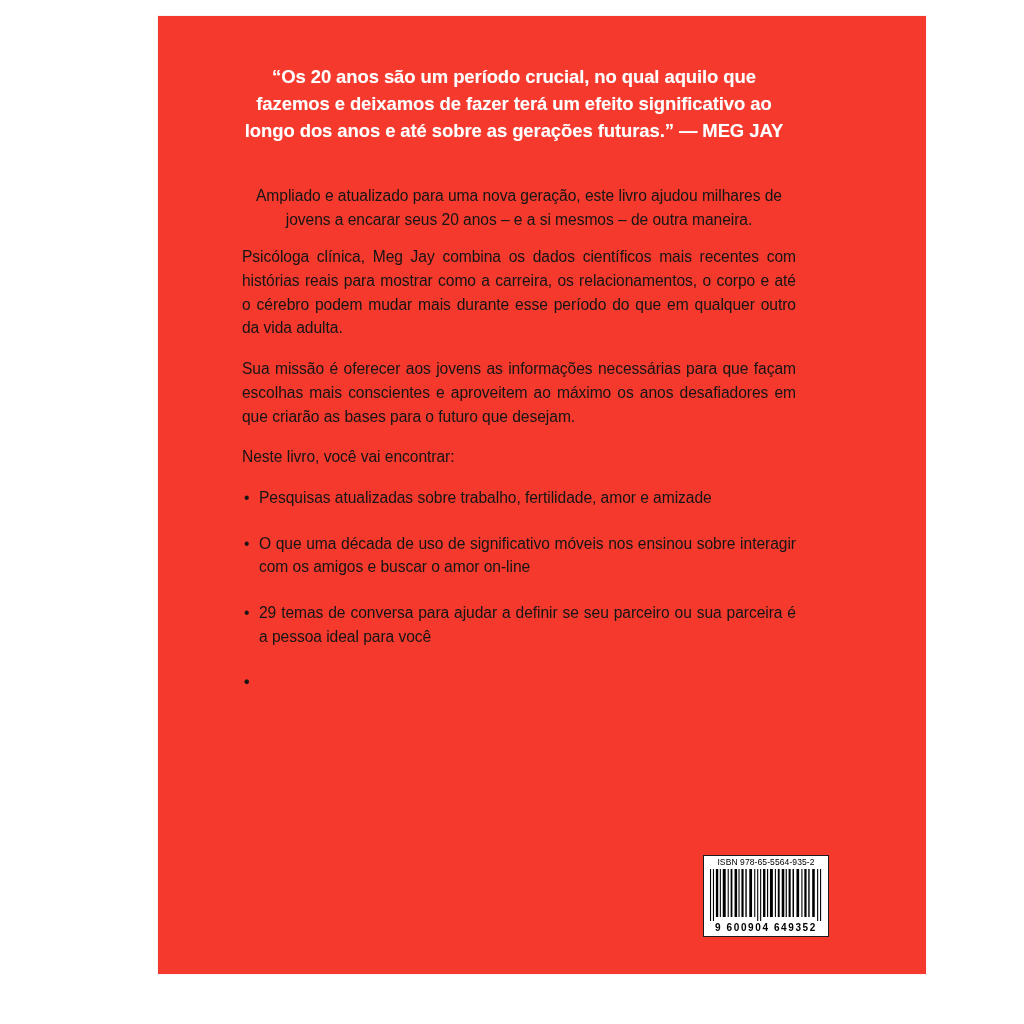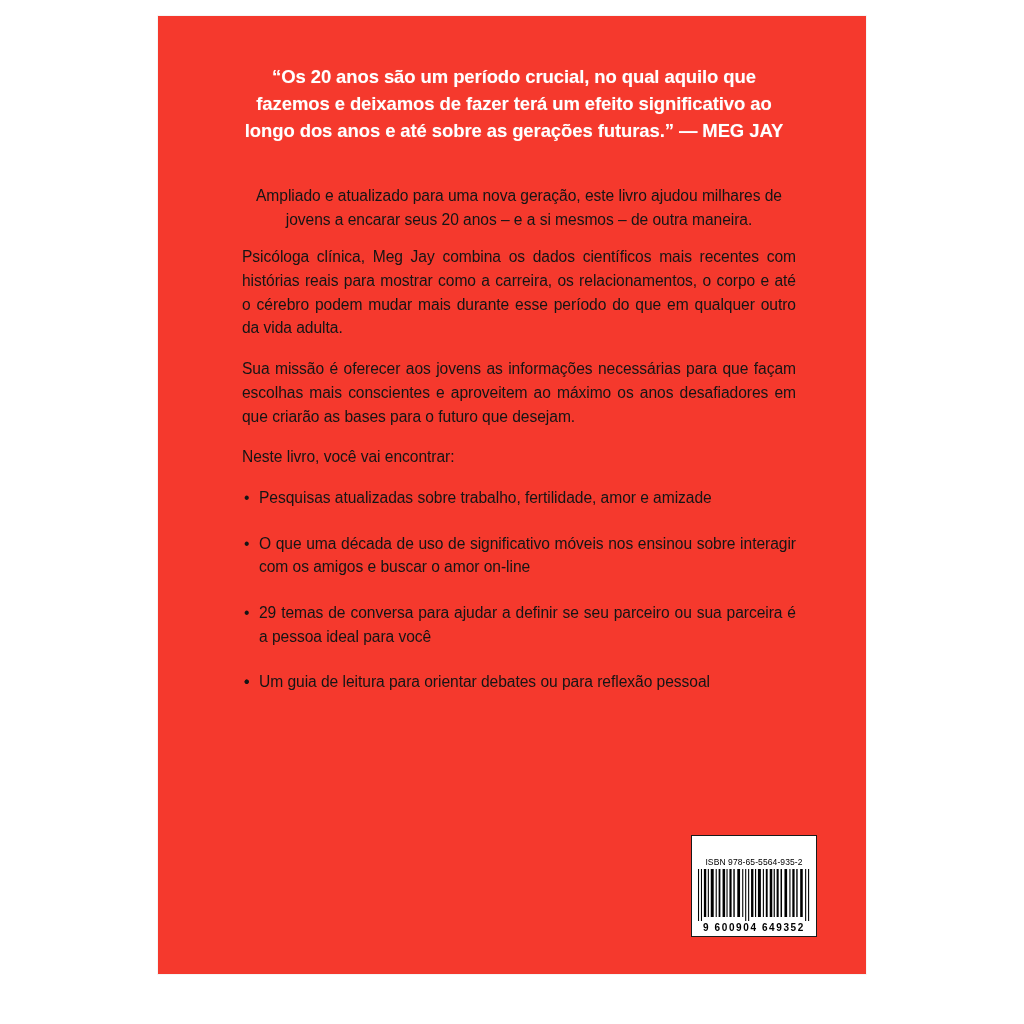--- a/index.html
+++ b/index.html
@@ -17,21 +17,21 @@
     height: 1024px;
     background: #ffffff;
     overflow: hidden;
   }
 
   
   .cover {
     position: absolute;
     left: 158px;
     top: 16px;
-    width: 708px;
+    width: 768px;
     height: 958px;
     background: #f5392d;
     box-shadow: 0 0 0 1px rgba(0,0,0,0.04);
     overflow: hidden;
   }
 
   .cover-inner {
     position: absolute;
     left: 0;
     top: 0;
@@ -125,26 +125,26 @@
     font-family: "Liberation Serif", serif;
     font-size: 13px;
     letter-spacing: 3px;
     color: #0e0e0e;
     text-align: center;
   }
 
   
   .barcode-box {
     position: absolute;
-    right: 49px;
+    right: 37px;
     bottom: 37px;
     width: 126px;
     background: #ffffff;
     border: 1px solid #1a1a1a;
-    padding: 21px 5px 3px 5px;
+    padding: 1px 5px 3px 5px;
     box-sizing: border-box;
   }
 
   .barcode-isbn {
     font-family: "Liberation Sans", sans-serif;
     font-size: 8.5px;
     color: #000000;
     text-align: center;
     letter-spacing: 0.1px;
     margin-bottom: 2px;
@@ -195,21 +195,20 @@
           </li>
           <li>
             <span class="dot">•</span>
             <span>29 temas de conversa para ajudar a definir se seu parceiro ou sua parceira é a pessoa ideal para você</span>
           </li>
           <li>
             <span class="dot">•</span>
           </li>
           <li>
             <span class="dot">•</span>
-            <span>Um guia de leitura para orientar debates ou para reflexão pessoal</span>
           </li>
         </ul>
       </div>
 
 
       <div class="barcode-box">
         <div class="barcode-isbn">ISBN 978-65-5564-935-2</div>
         <svg class="bars" viewBox="0 0 116 52" preserveAspectRatio="none">
           <g fill="#000000">
             <rect x="1" y="0" width="1.1" height="52"></rect>

